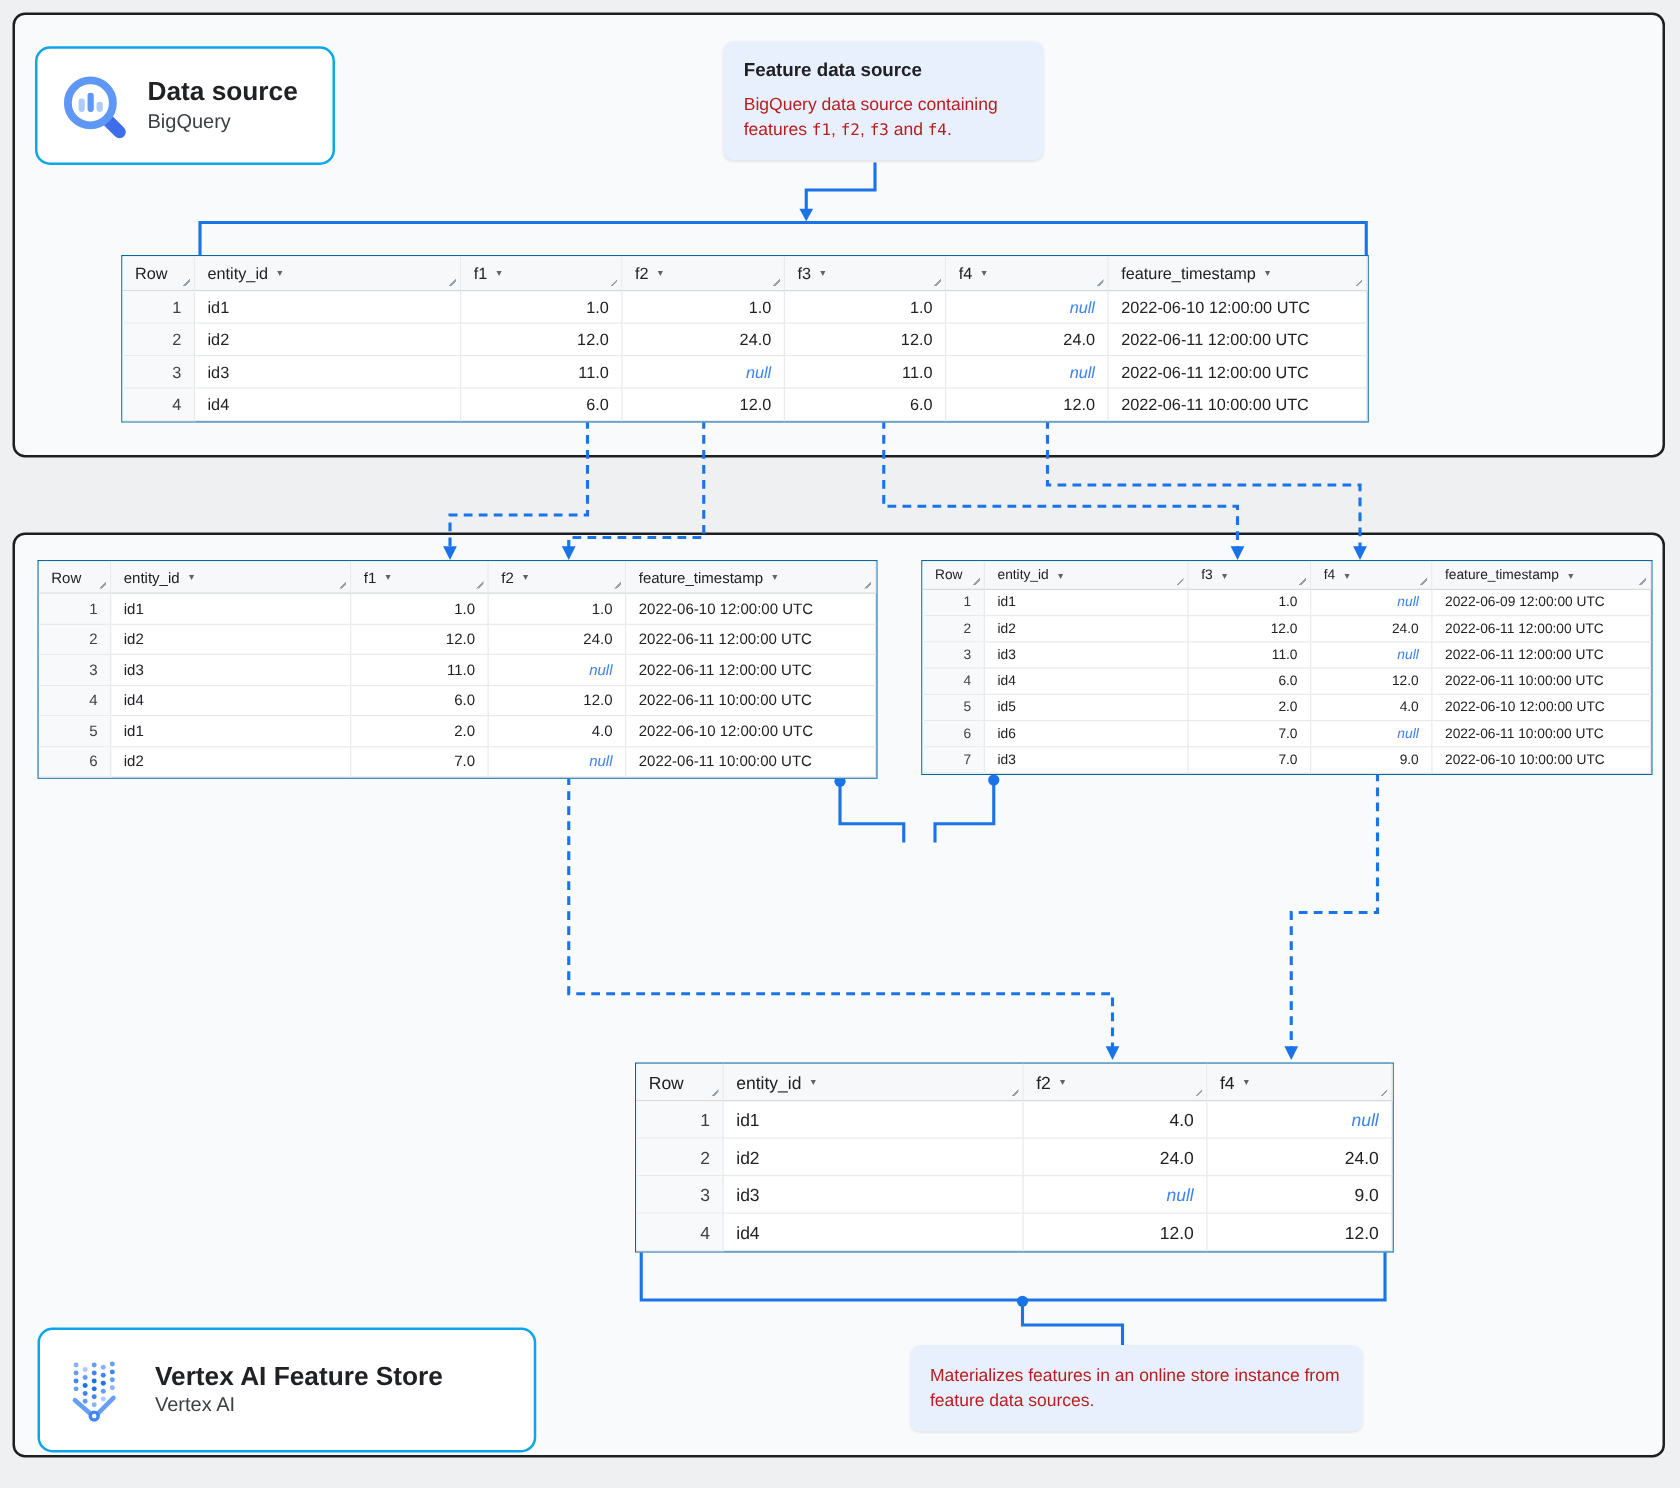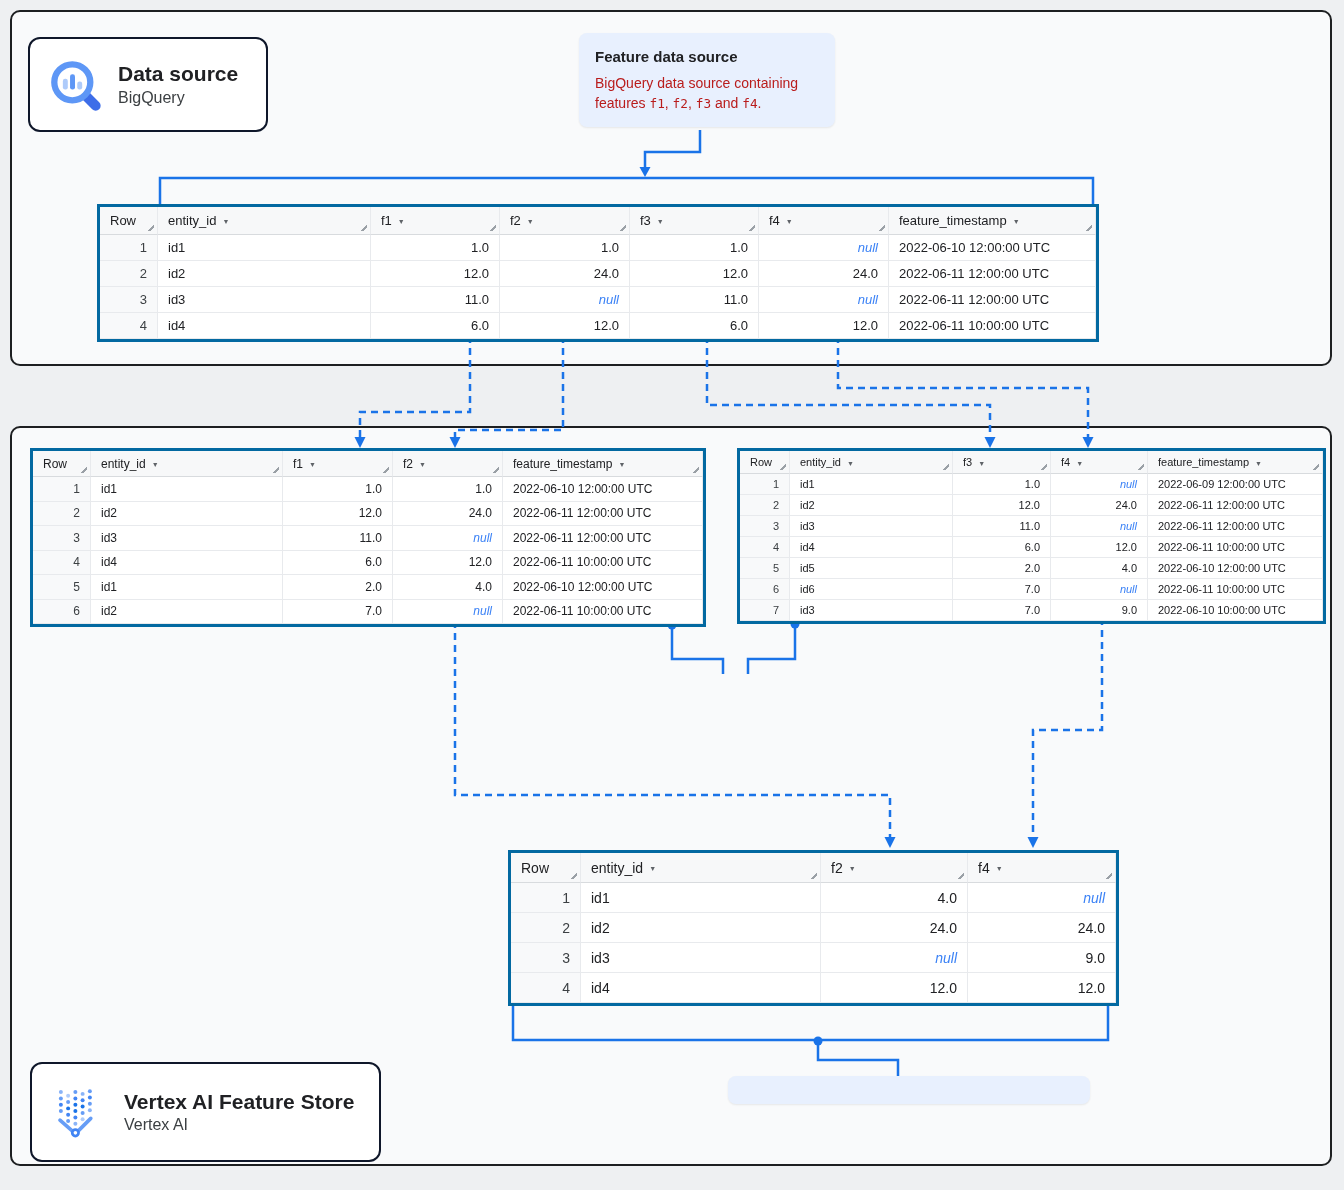--- a/index.html
+++ b/index.html
@@ -9,37 +9,37 @@
   .frame-top{left:10px;top:10px;width:1322px;height:356px;}
   .frame-bottom{left:10px;top:426px;width:1322px;height:740px;}
 
   svg.connectors{position:absolute;left:0;top:0;pointer-events:none;}
   .solid{fill:none;stroke:#1a73e8;stroke-width:2.5;}
   .dash{fill:none;stroke:#1a73e8;stroke-width:2.5;stroke-dasharray:7 5;}
   .arrow{fill:#1a73e8;}
   .dot{fill:#1a73e8;}
 
   .card{position:absolute;box-sizing:border-box;display:flex;align-items:center;gap:16px;
-        background:#ffffff;border:2px solid #0f172a;border-radius:12px;padding:0 18px;}
+        background:#ffffff;border:2px solid #0ea5e9;border-radius:12px;padding:0 18px;}
   .card-datasource{left:28px;top:37px;width:240px;height:95px;}
-  .card-vertex{left:30px;top:1062px;width:351px;height:100px;}
+  .card-vertex{left:30px;top:1062px;width:399px;height:100px;}
   .card-text{display:flex;flex-direction:column;gap:2px;}
   .card-title{font-size:21px;font-weight:bold;color:#202124;line-height:1.15;}
   .card-sub{font-size:16px;color:#3c4043;}
 
   .callout{position:absolute;box-sizing:border-box;background:#e8f0fe;border-radius:8px;
            padding:14px 16px;box-shadow:0 1px 2px rgba(0,0,0,.08);margin-left:16px;}
   .callout-title{font-size:15px;font-weight:bold;color:#202124;margin-bottom:6px;line-height:1.3;}
   .callout-body{font-size:14px;color:#b91c1c;line-height:1.45;}
   .mono{font-family:"DejaVu Sans Mono",monospace;font-size:0.91em;}
   .co-source{left:563px;top:33px;width:256px;}
   .co-groups{left:553px;top:673px;width:356px;}
   .co-view{left:712px;top:1076px;width:362px;}
 
-  .table{position:absolute;display:grid;background:#ffffff;border:3px solid #0369a1;box-sizing:content-box;color:#202124;}
+  .table{position:absolute;display:grid;background:#ffffff;border:1px solid #0369a1;box-sizing:content-box;color:#202124;}
   .cell{position:relative;display:flex;align-items:center;box-sizing:border-box;
         padding:0 10px;border-right:1px solid #e8eaed;border-bottom:1px solid #e8eaed;white-space:nowrap;overflow:hidden;}
   .th{background:#f7f8f9;border-bottom:1px solid #d8dbde;gap:6px;color:#202124;}
   .td.rownum{justify-content:flex-end;background:#f8f9fa;color:#3c4043;}
   .td.num{justify-content:flex-end;}
   .td.null{justify-content:flex-end;font-style:italic;color:#3b82f6;}
   .caret{font-size:7px;color:#5f6368;line-height:1;transform:translateY(1px);}
   .grip{position:absolute;right:3px;bottom:3px;width:9px;height:9px;
         clip-path:polygon(100% 0,100% 100%,0 100%);
         background:repeating-linear-gradient(135deg,#9aa0a6 0 1.6px,transparent 1.6px 4.2px);}
@@ -344,20 +344,21 @@
       <div class="cell td id">id3</div>
       <div class="cell td num null">null</div>
       <div class="cell td num">9.0</div>
       <div class="cell td rownum">4</div>
       <div class="cell td id">id4</div>
       <div class="cell td num">12.0</div>
       <div class="cell td num">12.0</div>
     </div>
 
   <div class="callout co-view">
+    <div class="callout-body"><span>Materializes features in an online store instance from feature data sources.</span></div>
   </div>
 
   <div class="card card-vertex">
     <svg width="58" height="58" viewBox="0 0 64 64">
       <g fill="none" stroke="#669df6" stroke-width="4" stroke-linecap="round">
         <path d="M11 41 L27 55"></path>
         <path d="M45 39 L29 55"></path>
       </g>
       <g>
         <circle cx="12" cy="10" r="2.2" fill="#8ab4f8"></circle>

